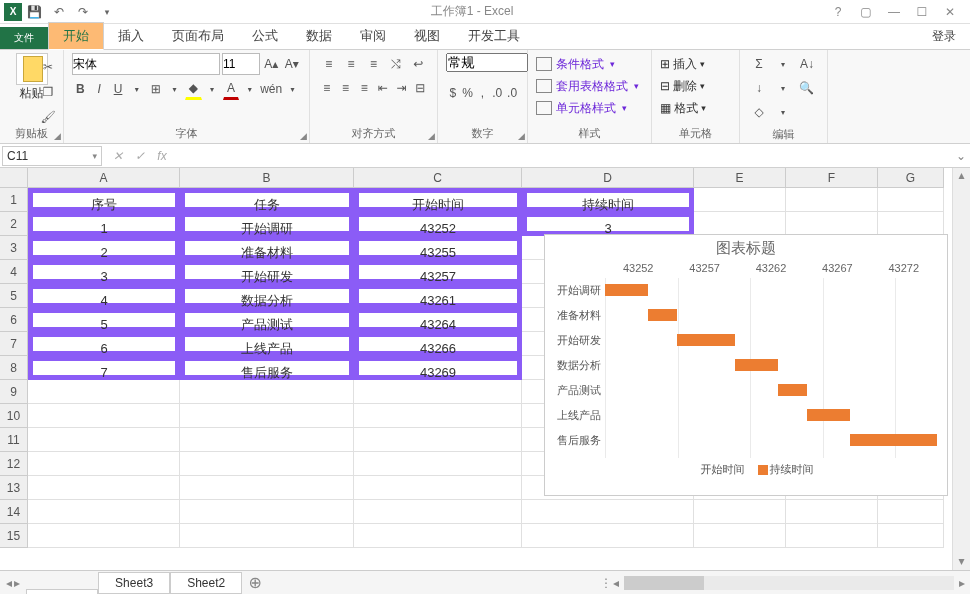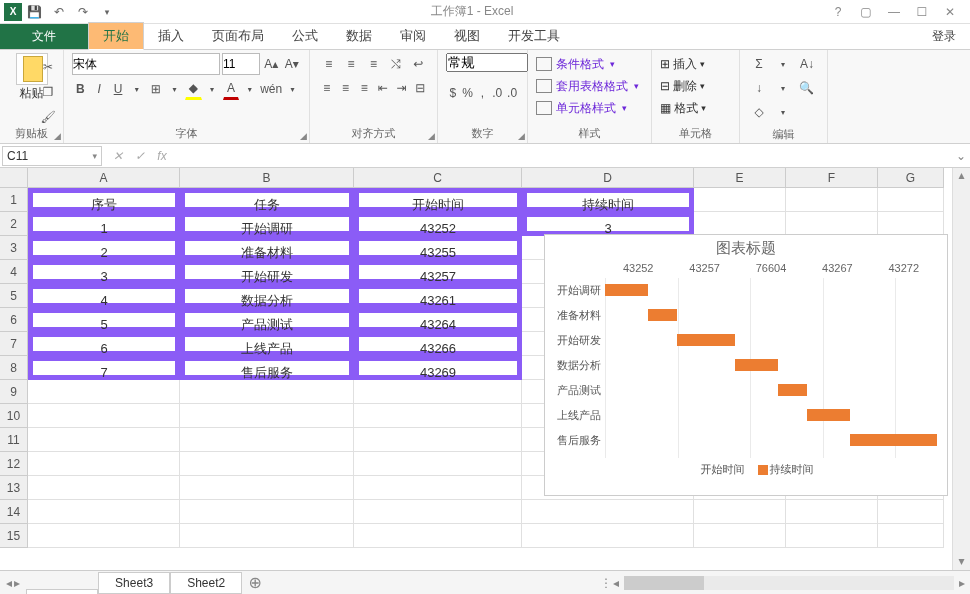--- a/index.html
+++ b/index.html
@@ -5,21 +5,21 @@
 * { box-sizing: border-box; margin: 0; padding: 0; font-family: "Microsoft YaHei", sans-serif; }
 body { background: #fff; font-size: 12px; color: #333; overflow: hidden; width: 970px; height: 594px; position: relative; }
 .titlebar { height: 24px; background: #fff; display: flex; align-items: center; border-bottom: 1px solid #e0e0e0; }
 .titlebar .qat { display: flex; align-items: center; gap: 2px; padding-left: 4px; }
 .titlebar .qat .xl-icon { width: 18px; height: 18px; background: #217346; color: #fff; font-size: 10px; display: flex; align-items: center; justify-content: center; font-weight: bold; }
 .titlebar .qat-btn { width: 22px; height: 22px; display: flex; align-items: center; justify-content: center; color: #666; cursor: pointer; }
 .titlebar .title { flex: 1; text-align: center; color: #888; font-size: 12px; }
 .titlebar .win-controls { display: flex; gap: 4px; padding-right: 8px; }
 .titlebar .win-btn { width: 24px; height: 20px; display: flex; align-items: center; justify-content: center; color: #888; cursor: pointer; }
 .tabs { height: 26px; background: #fff; display: flex; align-items: flex-end; border-bottom: 1px solid #d0d0d0; }
-.tabs .tab-file { background: #217346; color: #fff; padding: 4px 32px; font-size: 12px; cursor: pointer; }
+.tabs .tab-file { background: #217346; color: #fff; padding: 4px 14px; font-size: 10px; cursor: pointer; }
 .tabs .tab { padding: 4px 14px; font-size: 13px; color: #444; cursor: pointer; }
 .tabs .tab.active { color: #217346; background: #fdba74; border: 1px solid #d0d0d0; border-bottom: 1px solid #fff; margin-bottom: -1px; }
 .tabs .login { margin-left: auto; padding: 4px 14px; color: #444; cursor: pointer; }
 .ribbon { height: 94px; background: #f8f8f8; border-bottom: 1px solid #d0d0d0; display: flex; }
 .ribbon .group { border-right: 1px solid #e0e0e0; padding: 3px 8px 2px; display: flex; flex-direction: column; position: relative; }
 .ribbon .group-label { font-size: 11px; color: #666; text-align: center; margin-top: auto; padding-top: 2px; }
 .ribbon .dialog-launch { position: absolute; right: 2px; bottom: 2px; font-size: 9px; color: #888; cursor: pointer; }
 .clipboard { width: 64px; }
 .clipboard .paste { display: flex; flex-direction: column; align-items: center; cursor: pointer; }
 .clipboard .paste-icon { width: 32px; height: 32px; background: #fff; border: 1px solid #ccc; position: relative; }
@@ -390,21 +390,21 @@
   <div class="h-scroll-area">
     <div style="height:16px;text-align:center;color:#888">▴</div>
     <div style="position:absolute;bottom:0;width:100%;height:16px;text-align:center;color:#888">▾</div>
   </div>
 
   <div class="chart-overlay">
     <div class="chart-title">图表标题</div>
     <div class="chart-axis" id="chart-axis">
         <span>43252</span>
         <span>43257</span>
-        <span>76604</span>
+        <span>43262</span>
         <span>43267</span>
         <span>43272</span>
       </div>
     <div class="chart-body" id="chart-body">
         <div class="chart-grid-v" style="left: 56px;"></div>
         <div class="chart-grid-v" style="left: 128.609px;"></div>
         <div class="chart-grid-v" style="left: 201.217px;"></div>
         <div class="chart-grid-v" style="left: 273.826px;"></div>
         <div class="chart-grid-v" style="left: 346.435px;"></div>
         <div class="chart-row">

